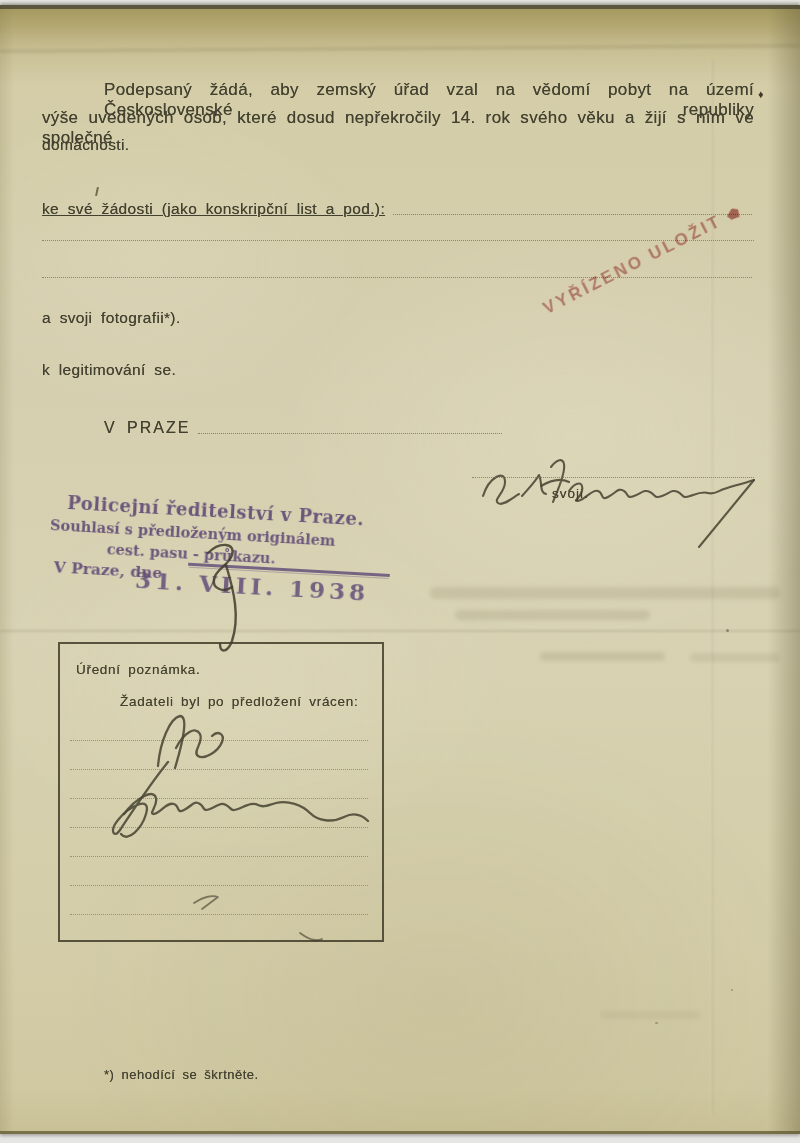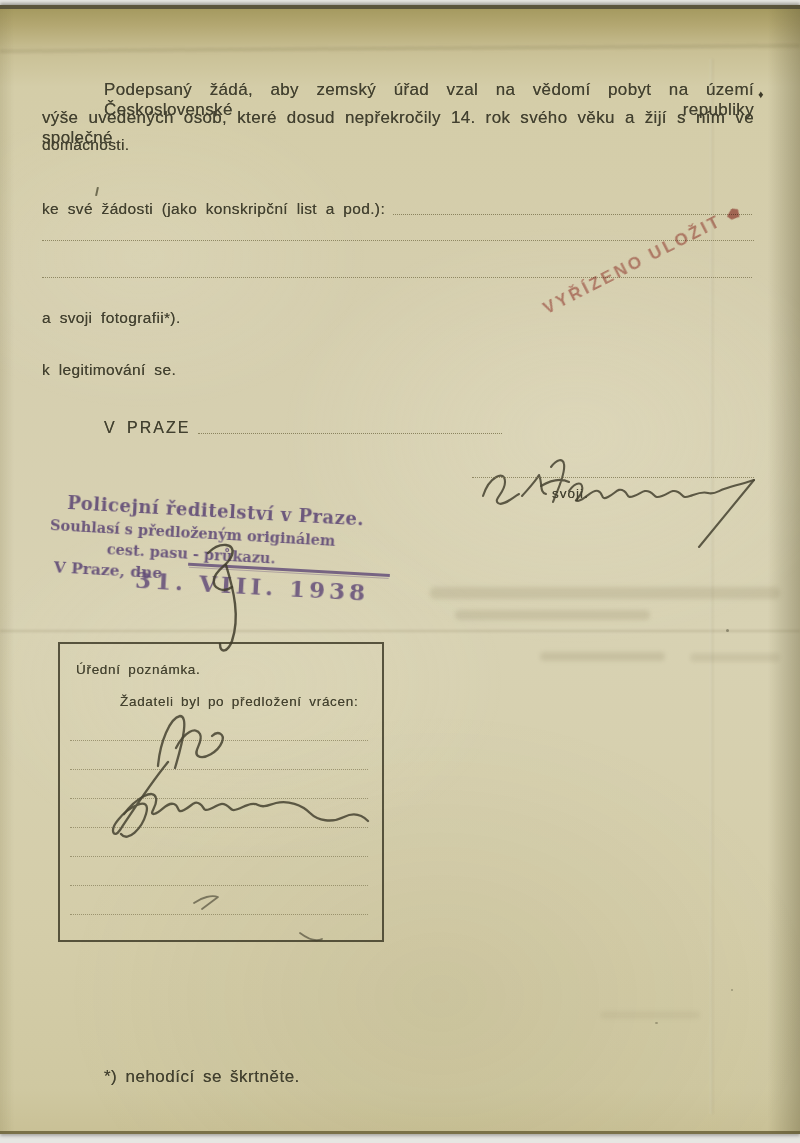--- a/index.html
+++ b/index.html
@@ -74,21 +74,21 @@
     <div class="ghost" style="left:540px;top:643px;width:125px;height:9px;"></div>
     <div class="ghost" style="left:690px;top:644px;width:90px;height:9px;opacity:.8;"></div>
     <div class="ghost" style="left:600px;top:1002px;width:100px;height:8px;opacity:.55;"></div>
 
     <div class="jline indent" style="top:71px;">Podepsaný žádá, aby zemský úřad vzal na vědomí pobyt na území Československé republiky</div>
     <div class="jline" style="top:99px;">výše uvedených osob, které dosud nepřekročily 14. rok svého věku a žijí s ním ve společné</div>
     <div class="txt" style="left:42px;top:127px;">domácnosti.</div>
     <div class="mark-diamond" style="left:758px;top:79px;">♦</div>
 
     <div class="leaderrow" style="left:42px;top:191px;width:712px;">
-      <span class="txt" style="position:static;">ke své žádosti (jako konskripční list a pod.):</span>
+      <span class="txt" style="position:static;text-decoration:underline;">ke své žádosti (jako konskripční list a pod.):</span>
       <span class="leader"></span>
     </div>
     <div class="crease" style="left:96px;top:178px;width:2px;height:9px;background:#55523a;opacity:.8;transform:rotate(12deg);"></div>
 
     <div class="rule" style="left:42px;top:231px;width:712px;"></div>
     <div class="rule" style="left:42px;top:268px;width:710px;"></div>
 
     <div id="stamp-red">
       <span>VYŘÍZENO ULOŽIT</span>
       <span class="blob"></span>
@@ -141,19 +141,19 @@
         <path class="ink" style="stroke-width:2.3" d="M114,46 C122,30 134,24 138,32 C142,40 130,50 136,54 C142,58 156,50 160,40 C163,32 156,28 150,34"></path>
         <path class="ink" style="stroke-width:2.3" d="M106,60 C88,82 70,110 58,128 C52,137 47,129 56,118 C66,105 90,92 84,112 C80,126 66,141 59,132"></path>
         <path class="ink" style="stroke-width:2.3" d="M62,112 C74,96 92,86 94,96 C96,104 86,112 92,112 C100,110 104,100 112,102 C118,104 114,112 122,108 C130,104 132,98 138,102 C143,105 140,110 148,107 C156,104 158,100 164,103 C170,106 168,110 176,107 C184,104 190,100 196,103 C202,106 206,103 214,101 C226,98 240,103 248,111 C256,119 270,121 282,115 C292,110 300,113 306,119"></path>
       </svg>
       <svg style="left:122px;top:245px;" width="150" height="55" viewBox="0 0 150 55">
         <path class="pencil" style="stroke-width:1.8;opacity:.6" d="M12,14 C20,8 30,6 36,8 L20,20"></path>
         <path class="pencil" style="stroke-width:1.8;opacity:.6" d="M118,44 C126,50 134,53 140,50"></path>
       </svg>
     </div>
 
-    <div class="txt" style="left:104px;top:1058px;font-size:17px;letter-spacing:0.5px;word-spacing:3px;">*) nehodící se škrtněte.</div>
+    <div class="txt" style="left:104px;top:1058px;font-size:13px;letter-spacing:0.5px;word-spacing:3px;">*) nehodící se škrtněte.</div>
 
     <div class="speck" style="left:726px;top:620px;width:3px;height:3px;opacity:.5;"></div>
     <div class="speck" style="left:655px;top:1013px;width:3px;height:2px;opacity:.4;"></div>
     <div class="speck" style="left:731px;top:980px;width:2px;height:2px;opacity:.4;"></div>
   </div>
 </div>
 
 </body></html>

